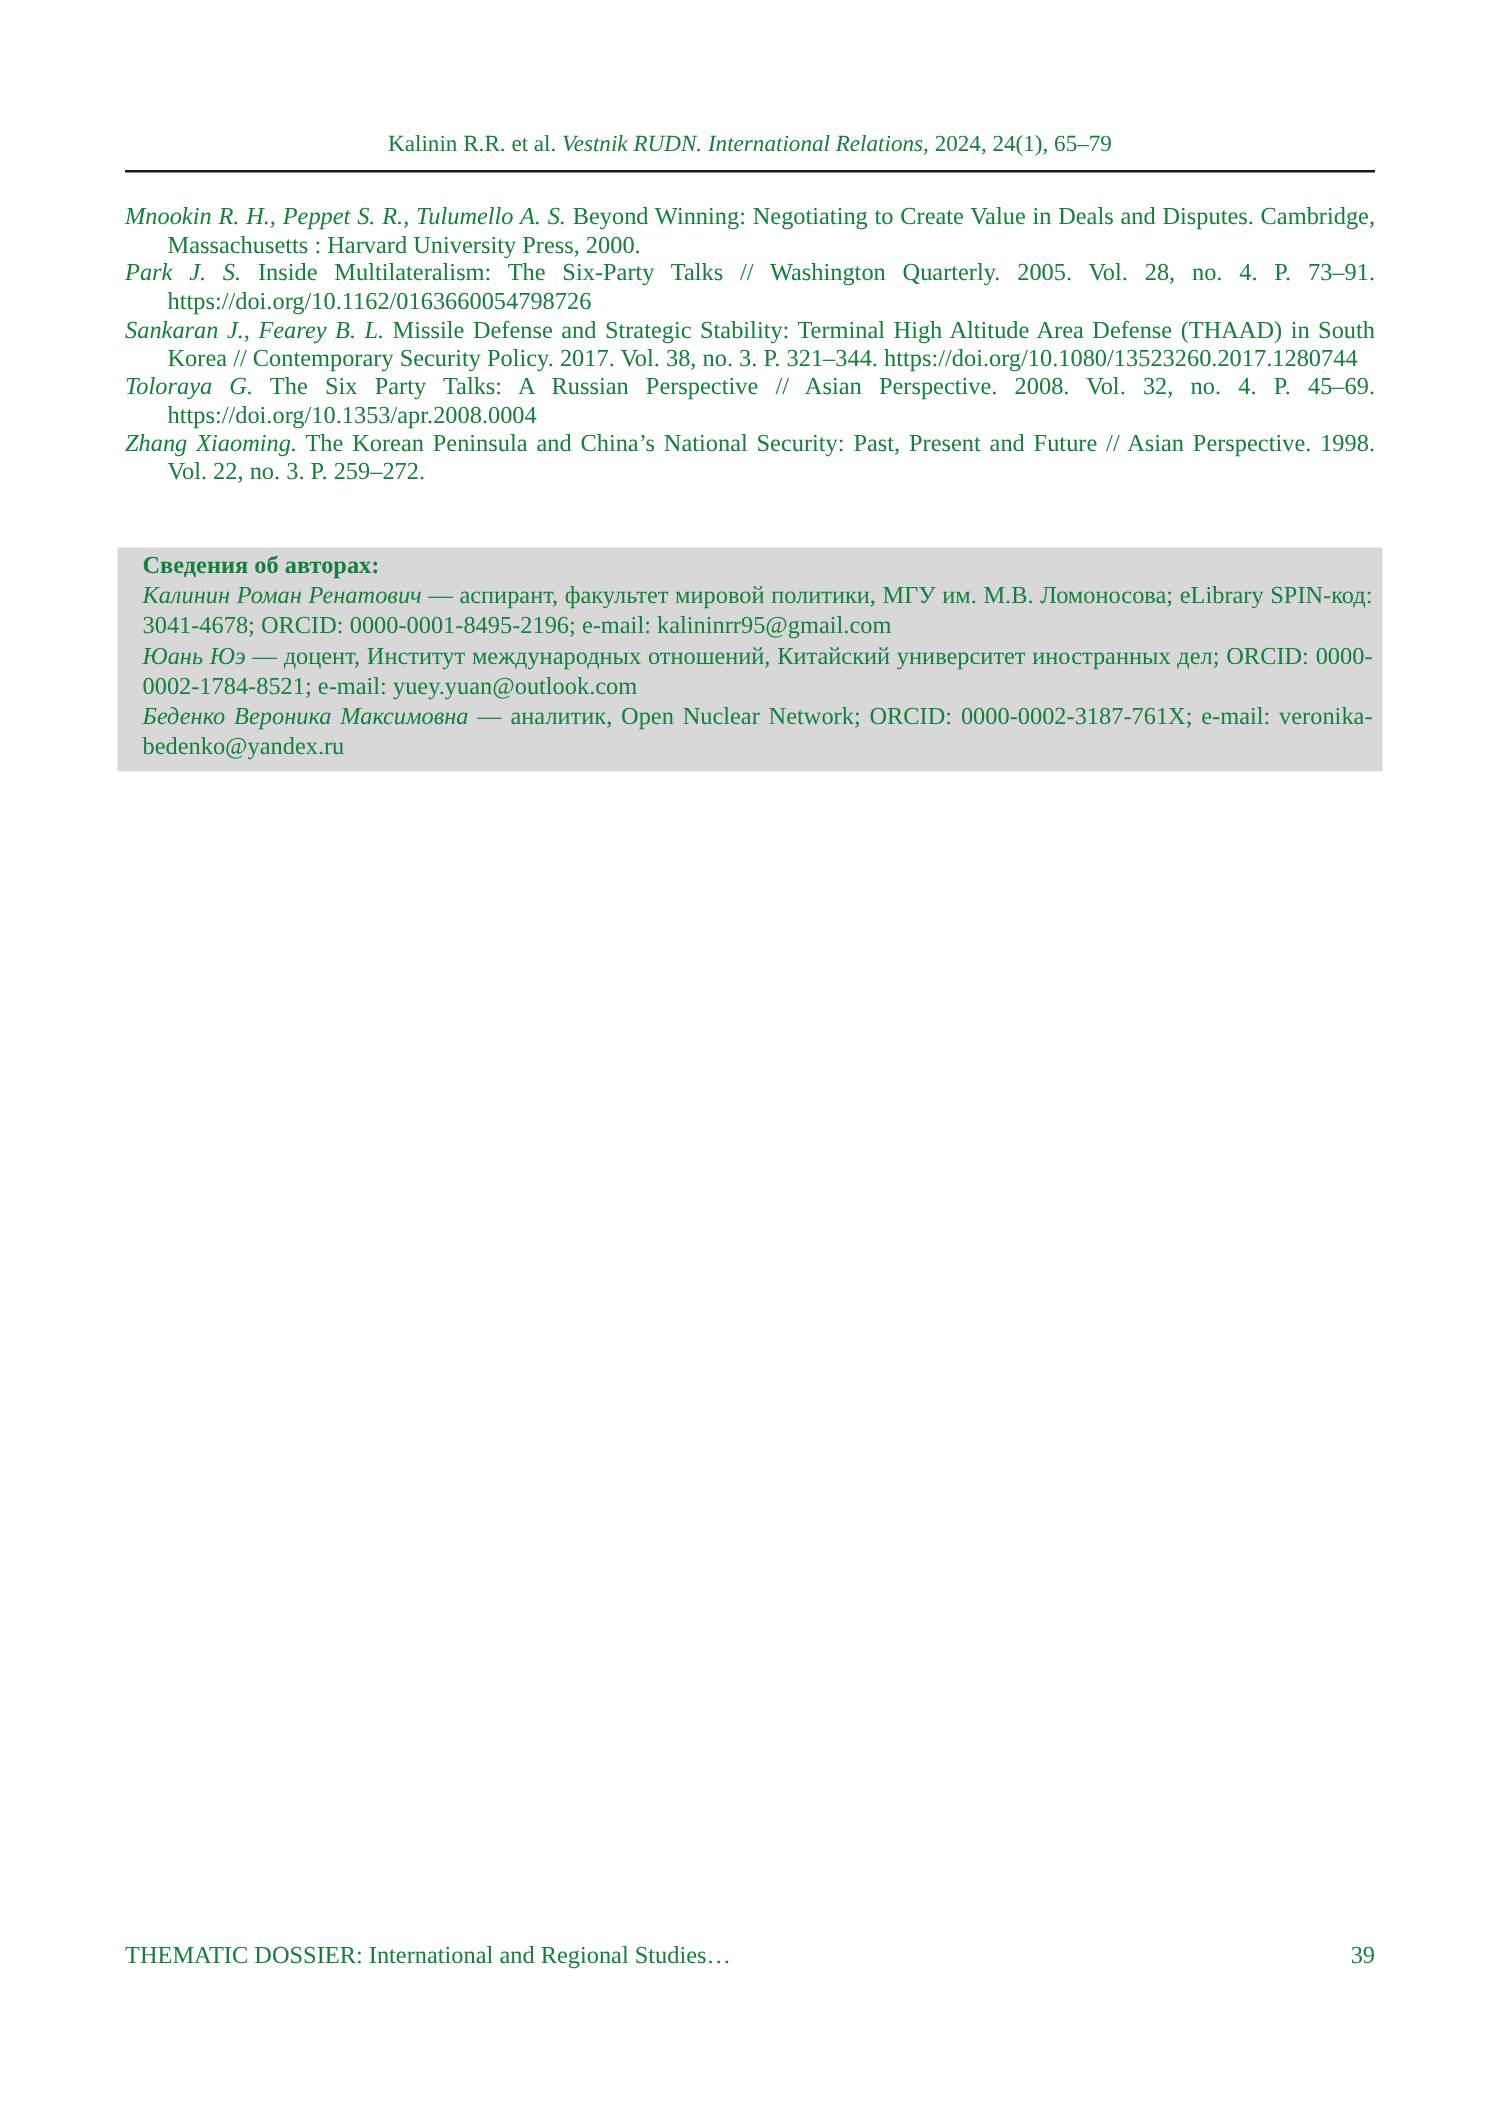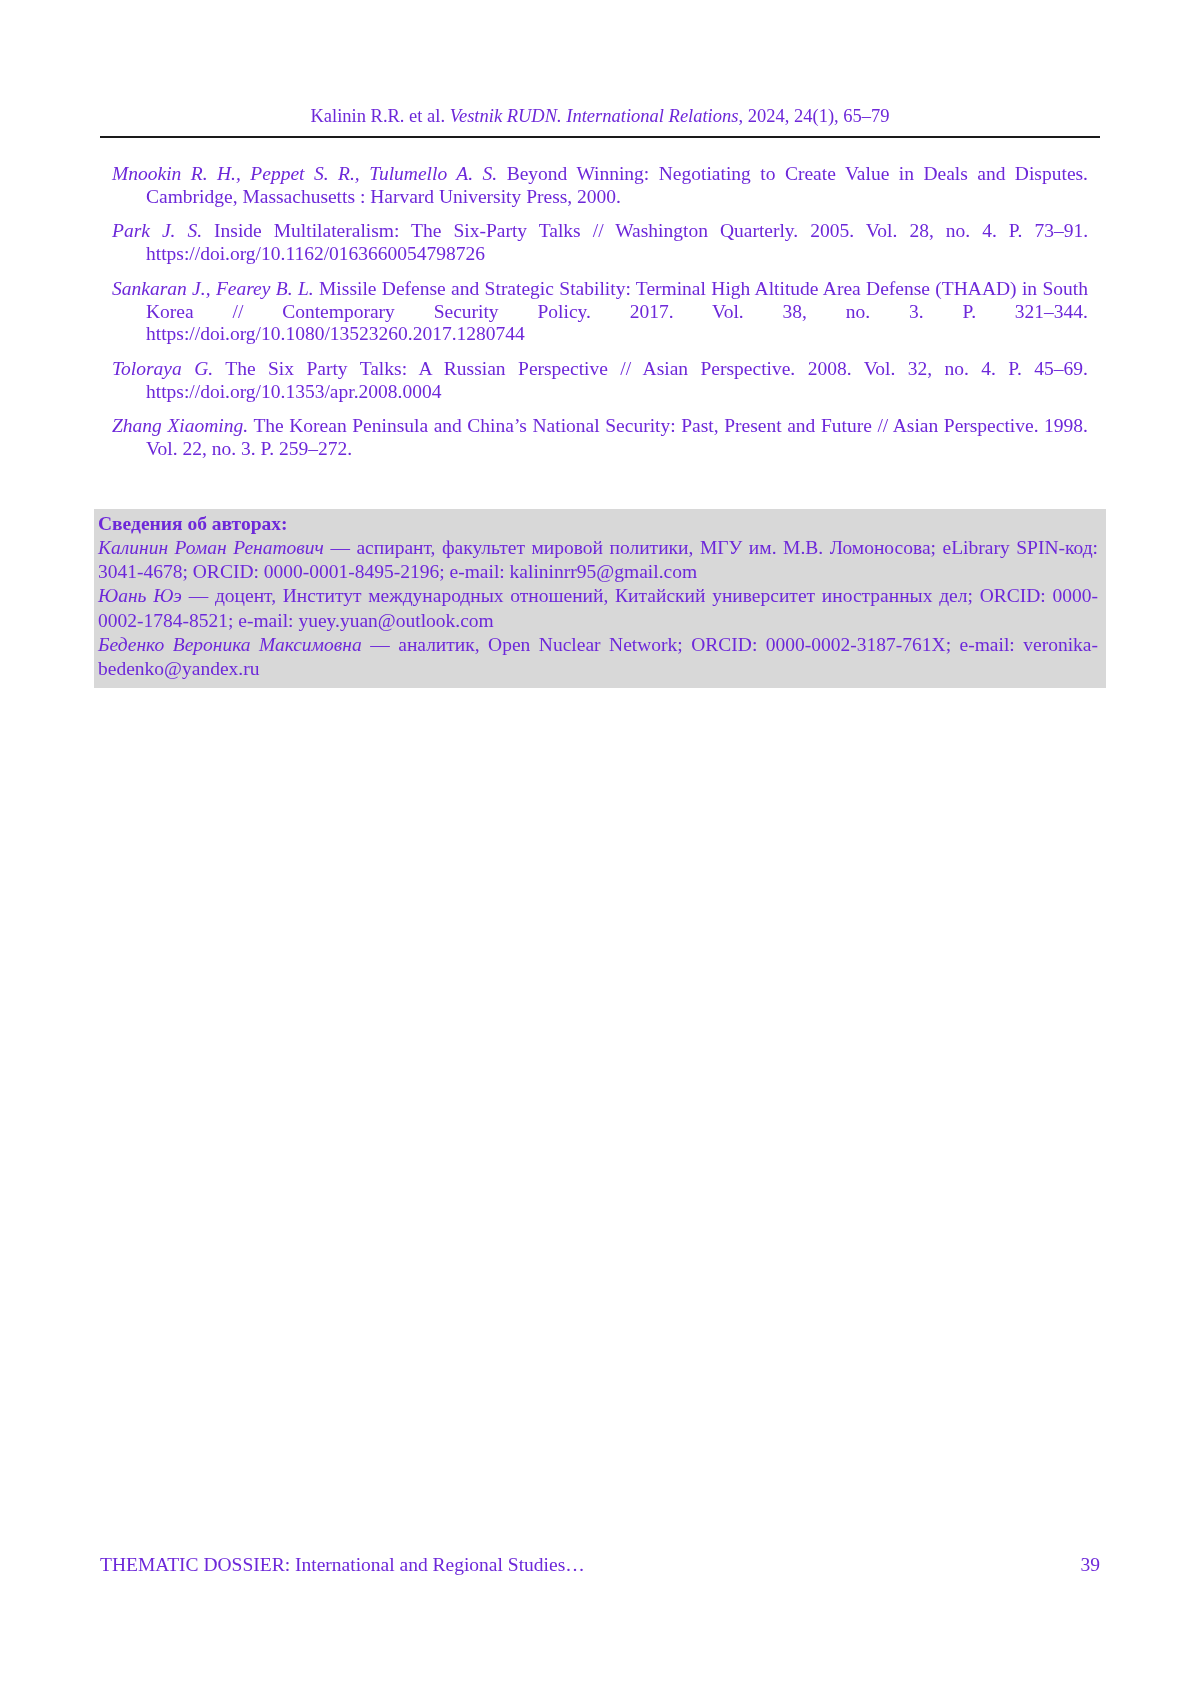--- a/index.html
+++ b/index.html
@@ -2,21 +2,21 @@
 <html><head>
 <meta charset="utf-8">
 <style>
   html, body { margin: 0; padding: 0; background: #ffffff; }
   .page {
     position: relative;
     width: 1200px;
     height: 1698px;
     background: #ffffff;
     font-family: "Liberation Serif", serif;
-    color: #6d28d9;
+    color: #15803d;
     overflow: hidden;
   }
   .content {
     position: absolute;
     left: 100px;
     top: 0;
     width: 1000px;
   }
   .running-head {
     margin: 0;
@@ -33,28 +33,28 @@
     border-top: 2.5px solid #1a1a1a;
     height: 0;
   }
   .references {
     margin-top: 25px;
     font-size: 19.5px;
     line-height: 22.7px;
     text-align: justify;
   }
   .ref {
-    margin: 12px;
+    margin: 0;
     padding-left: 34px;
     text-indent: -34px;
   }
   .au { font-style: italic; }
   .authors-box {
     margin: 48px -6px 0 -6px;
-    padding: 3px 8px 7px 4px;
+    padding: 3px 8px 7px 20px;
     background: #d8d8d8;
     font-size: 19.5px;
     line-height: 24.2px;
     text-align: justify;
   }
   .authors-box p { margin: 0; }
   .box-heading { font-weight: bold; }
   .name { font-style: italic; }
   .footer {
     position: absolute;

